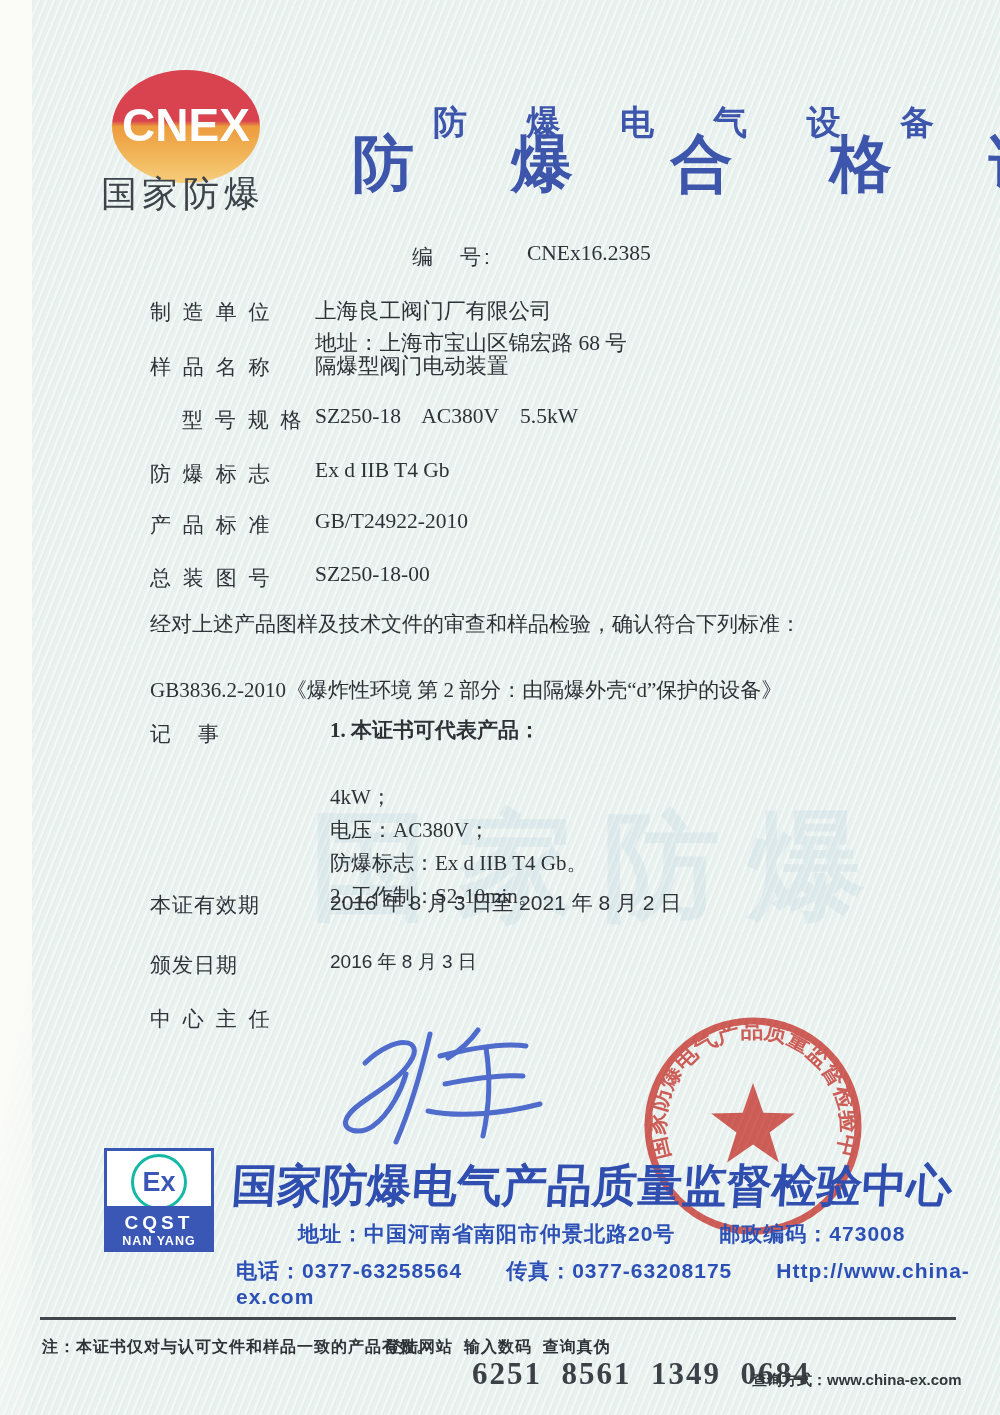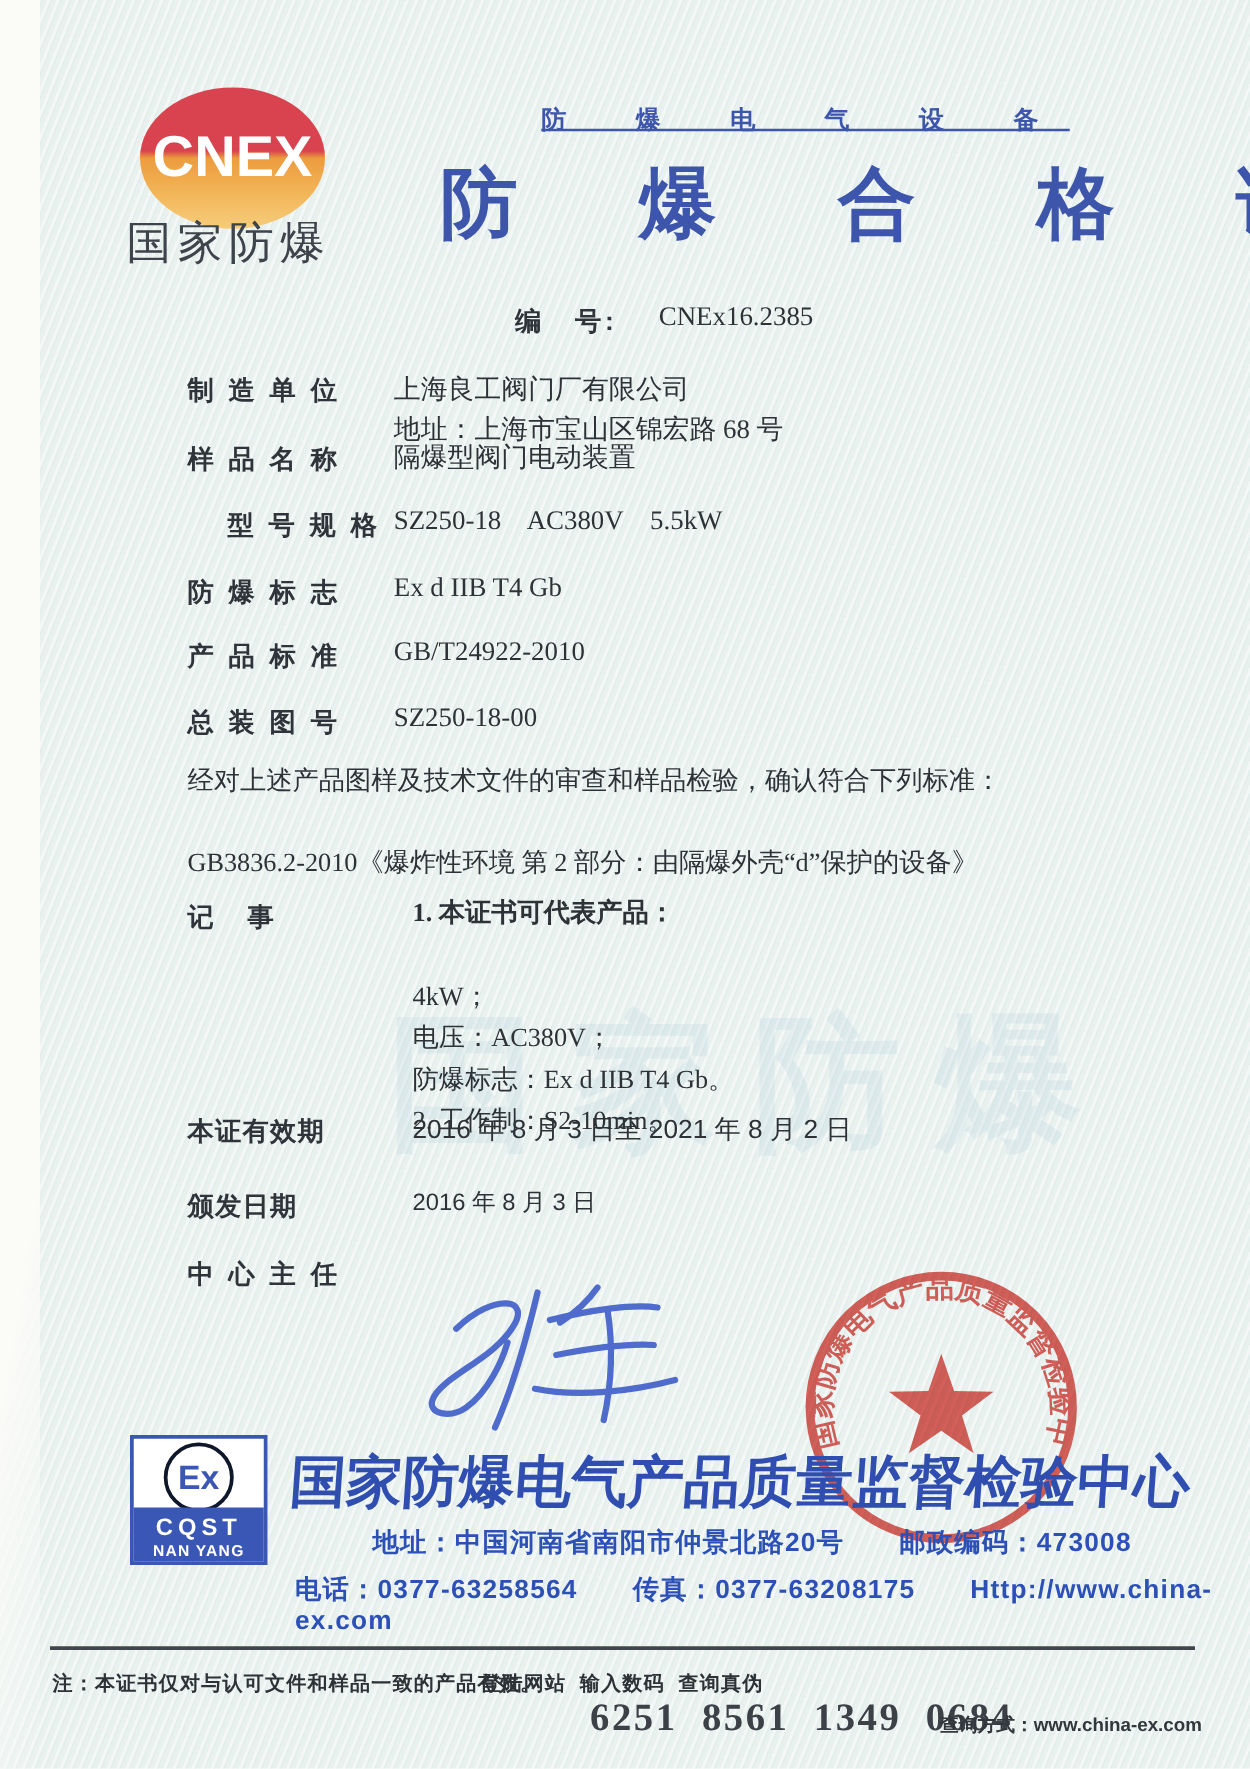--- a/index.html
+++ b/index.html
@@ -13,49 +13,49 @@
     background-image:repeating-linear-gradient(112deg,
       rgba(255,255,255,0.45) 0px, rgba(255,255,255,0.45) 2px,
       rgba(201,223,220,0.28) 3px, rgba(201,223,220,0.0) 4px,
       rgba(201,223,220,0.0) 7px);
     overflow:hidden;
   }
   .scan-strip{position:absolute;left:0;top:0;width:32px;height:100%;
     background:linear-gradient(100deg,#fbfbf8 0 70%,rgba(251,251,248,0) 100%);}
   .abs{position:absolute;white-space:pre-wrap;}
   .accent{color:#3d56ab;}
-  .lbl{font-size:21px;font-weight:bold;color:#2f343a;letter-spacing:3px;white-space:pre;}
+  .lbl{font-size:21px;font-weight:normal;color:#2f343a;letter-spacing:3px;white-space:pre;}
   .val{font-family:"Liberation Serif", serif;font-size:21.5px;color:#2d3237;}
   .para{font-family:"Liberation Serif", serif;font-size:21px;color:#2d3237;}
   .blue-bold{font-weight:bold;color:#2c50b6;font-size:21px;letter-spacing:1px;}
 
   .logo-ellipse{
     position:absolute;left:112px;top:70px;width:148px;height:113px;border-radius:50%;
     background:linear-gradient(180deg,#d8434f 0%,#d8434f 45%,#ec9c3d 50%,#f2b65a 76%,#f6cd7b 100%);
   }
   .logo-text{
     position:absolute;left:0;right:0;top:50%;transform:translateY(-54%);
     text-align:center;color:#ffffff;font-weight:bold;font-size:46px;letter-spacing:0px;
   }
   .logo-caption{position:absolute;left:101px;top:170px;font-size:36px;color:#3e444b;letter-spacing:5px;font-weight:500;white-space:pre;}
 
-  .doc-type{position:absolute;left:433px;top:82px;font-size:20px;font-weight:bold;letter-spacing:25px;white-space:nowrap;text-decoration:underline;}
+  .doc-type{position:absolute;left:433px;top:100px;font-size:34px;font-weight:bold;letter-spacing:25px;white-space:nowrap;}
   .doc-title{position:absolute;left:352px;top:128px;font-size:62px;font-weight:bold;letter-spacing:40px;line-height:1.15;white-space:nowrap;}
 
   .watermark{
     position:absolute;left:310px;top:788px;font-size:118px;font-weight:bold;
     font-family:"Liberation Serif", serif;color:rgba(145,183,204,0.14);letter-spacing:28px;white-space:nowrap;
   }
 
   .sig-svg{position:absolute;left:310px;top:1018px;width:310px;height:128px;}
   .stamp-svg{position:absolute;left:633px;top:1006px;width:240px;height:240px;mix-blend-mode:multiply;opacity:0.92;}
 
   .badge{position:absolute;left:104px;top:1148px;width:110px;height:104px;border:3px solid #3a57b5;background:#ffffff;box-sizing:border-box;}
   .badge-top{position:absolute;left:0;right:0;top:0;height:58px;display:flex;align-items:flex-start;justify-content:center;}
-  .badge-circle{width:56px;height:56px;margin-top:3px;border:3px solid #0f172a;border-radius:50%;
+  .badge-circle{width:56px;height:56px;margin-top:3px;border:3px solid #14b8a6;border-radius:50%;
     display:flex;align-items:center;justify-content:center;background:#ffffff;box-sizing:border-box;
     font-weight:bold;font-size:27px;color:#3a57b5;}
   .badge-bottom{position:absolute;left:0;right:0;bottom:0;height:43px;background:#3a57b5;color:#ffffff;text-align:center;}
   .badge-cqst{font-size:19px;letter-spacing:4px;font-weight:bold;margin-top:6px;}
   .badge-ny{font-size:12.5px;letter-spacing:1px;font-weight:bold;}
 
   .org-name{
     position:absolute;left:232px;top:1156px;font-size:45px;font-weight:bold;color:#2f4eb0;
     font-family:"Liberation Serif", serif;transform:skewX(-4deg);letter-spacing:0px;white-space:nowrap;
   }

